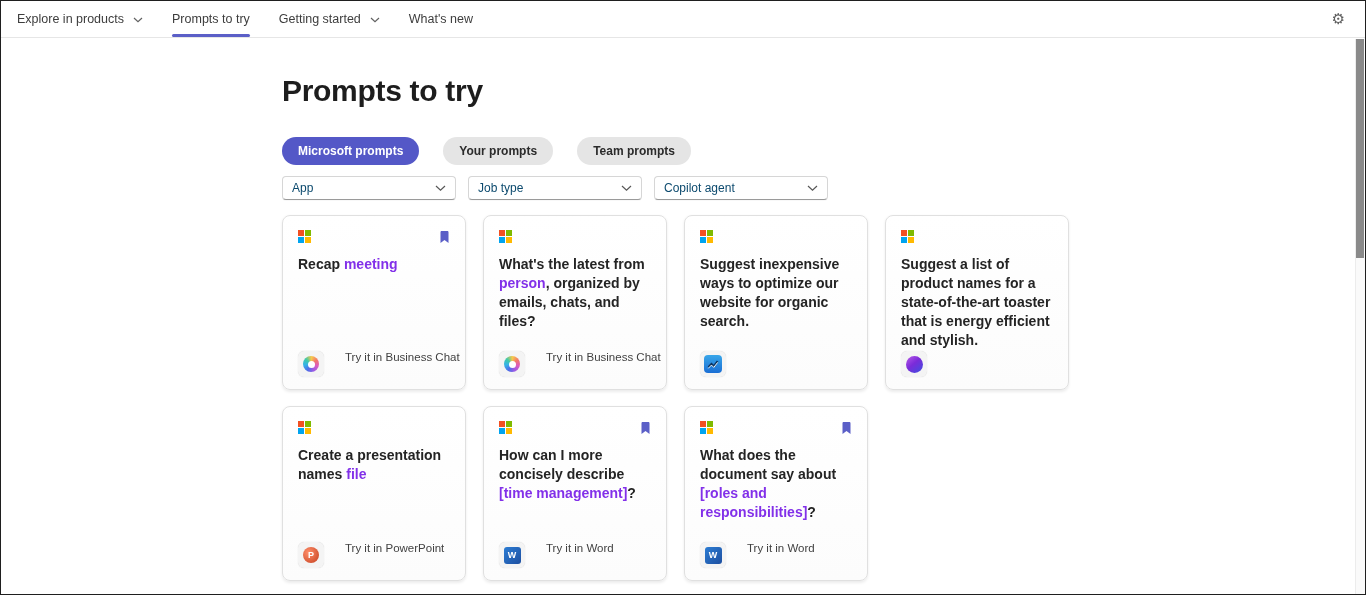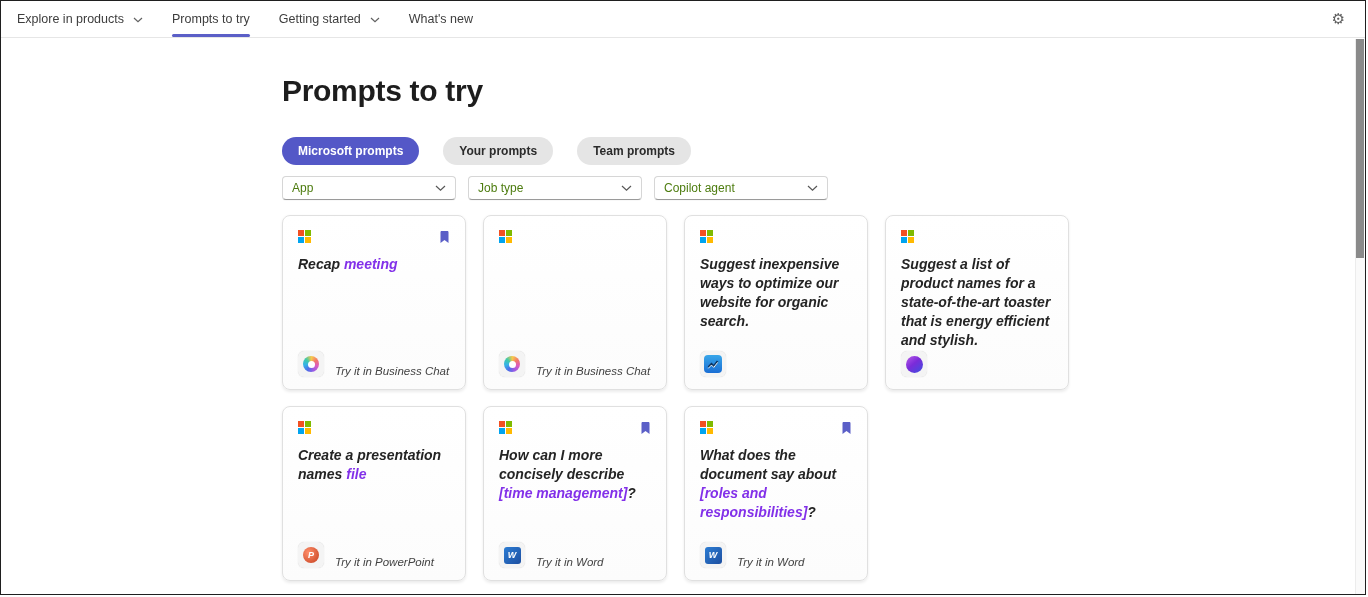--- a/index.html
+++ b/index.html
@@ -34,41 +34,41 @@
   .pill { height:28px; padding:0 16px; border:none; border-radius:14px;
           font-family:"Liberation Sans",sans-serif; font-size:12px; font-weight:700;
           color:#2b2b2b; background:#e5e5e5; cursor:pointer; display:flex;
           align-items:center; }
   .pill.active { background:#5458c7; color:#fff; }
 
   .filters { display:flex; gap:12px; margin-top:11px; }
   .dropdown { position:relative; width:174px; height:24px; background:#fff;
           border:1px solid #d6d6d6; border-bottom-color:#9a9a9a; border-radius:4px;
           display:flex; align-items:center; justify-content:space-between;
-          padding:0 9px; font-size:12px; color:#4d7c0f; cursor:pointer;
+          padding:0 9px; font-size:12px; color:#0c4a6e; cursor:pointer;
           box-shadow:0 1px 1px rgba(0,0,0,0.03); }
 
   
   .cards { display:grid; grid-template-columns:repeat(4,184px); column-gap:17px;
-           row-gap:16px; margin-top:15px;font-style:italic; }
+           row-gap:16px; margin-top:15px; }
   .card { position:relative; width:184px; height:175px; background:linear-gradient(#ffffff,#fcfcfc);
           border:1px solid #e0e0e0; border-radius:8px; padding:14px 15px;
           box-shadow:0 1.5px 3px rgba(0,0,0,0.08); cursor:pointer; }
   .card-head { display:flex; justify-content:space-between; align-items:flex-start;
           height:16px; }
   .ms-logo { display:grid; grid-template-columns:6px 6px; grid-template-rows:6px 6px;
           gap:1px; }
   .ms-logo i { display:block; }
   .ms-logo .r{background:#f25022}.ms-logo .g{background:#7fba00}
   .ms-logo .b{background:#00a4ef}.ms-logo .y{background:#ffb900}
   .card-text { margin-top:9px; font-size:14px; line-height:19px; font-weight:700;
           color:#242424; }
   .card-text .entity { color:#8230e9; }
   .card-footer { position:absolute; left:15px; bottom:12px; display:flex;
-          align-items:flex-end; gap:11px; }
+          align-items:flex-start; gap:21px; }
   .tile { width:26px; height:26px; border-radius:6px; background:#f4f4f4;
           display:flex; align-items:center; justify-content:center;
           box-shadow:0 0 1px rgba(0,0,0,0.18); }
   .footer-label { font-size:11.5px; color:#424242; }
 
   
   .ic-copilot { position:relative; width:16px; height:16px; border-radius:50%;
       background:conic-gradient(from 210deg,#4c6ee8,#35b3e8,#3fc9a9,#f7c84b,#f2766b,#dc5bc0,#9b5be5,#4c6ee8); }
   .ic-copilot::after { content:""; position:absolute; inset:4.5px; background:#fff;
       border-radius:50%; }
@@ -176,20 +176,21 @@
         </div>
         <div class="card">
           <div class="card-head">
             <span class="ms-logo">
               <i class="r"></i>
               <i class="g"></i>
               <i class="b"></i>
               <i class="y"></i>
             </span>
           </div>
+          <div class="card-text"><span>What's the latest from </span><span class="entity">person</span><span>, organized by emails, chats, and files?</span></div>
           <div class="card-footer">
             <span class="tile">
               <span class="ic-copilot"></span>
             </span>
             <span class="footer-label">Try it in Business Chat</span>
           </div>
         </div>
         <div class="card">
           <div class="card-head">
             <span class="ms-logo">

